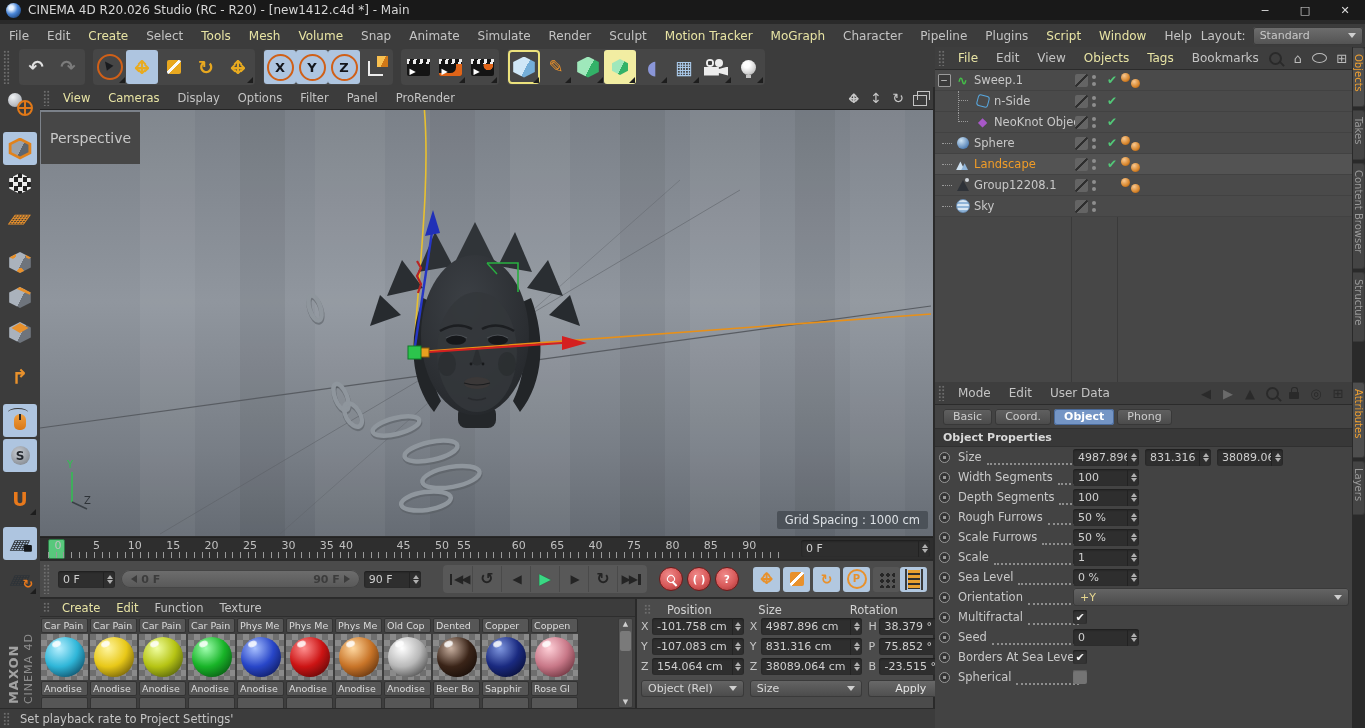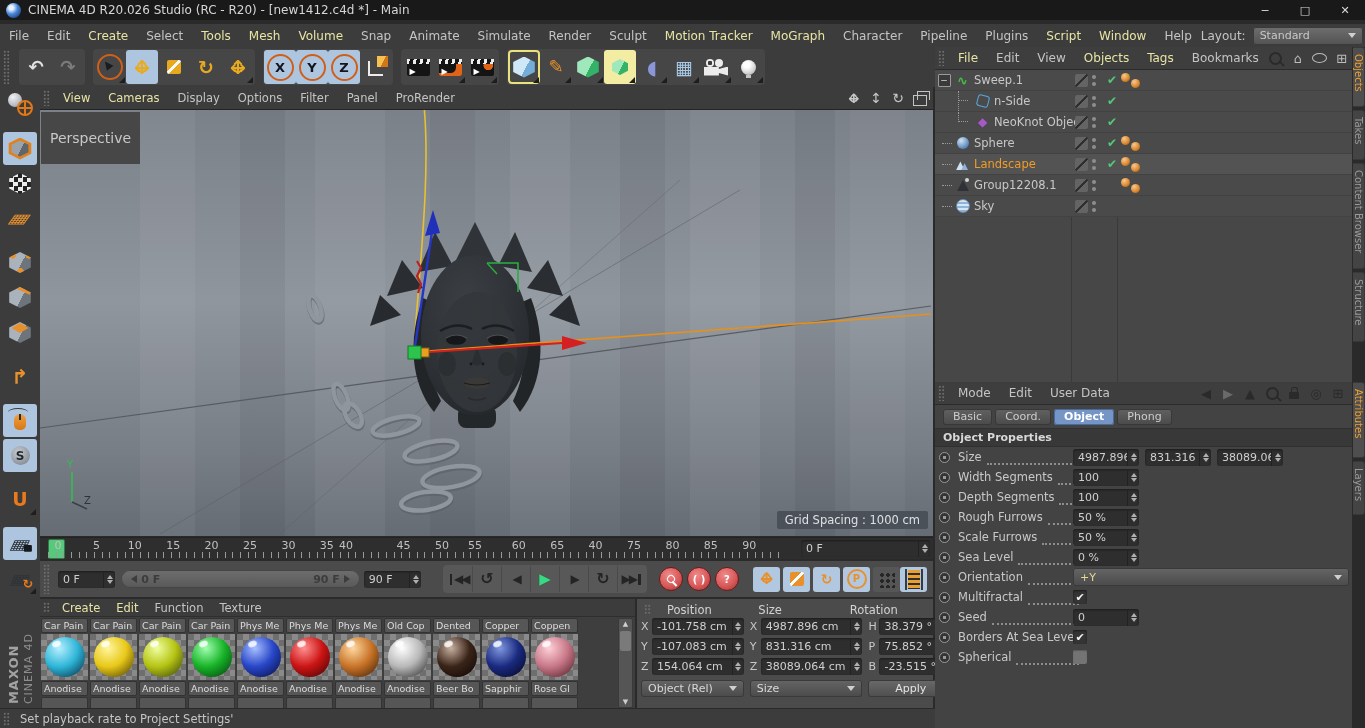--- a/index.html
+++ b/index.html
@@ -637,21 +637,21 @@
     <span class="rnum" data-name="ruler-tick-5" style="left: 56.4px;">5</span>
     <span class="rnum" data-name="ruler-tick-10" style="left: 94.8px;">10</span>
     <span class="rnum" data-name="ruler-tick-15" style="left: 133.2px;">15</span>
     <span class="rnum" data-name="ruler-tick-20" style="left: 171.6px;">20</span>
     <span class="rnum" data-name="ruler-tick-25" style="left: 210px;">25</span>
     <span class="rnum" data-name="ruler-tick-30" style="left: 248.4px;">30</span>
     <span class="rnum" data-name="ruler-tick-35" style="left: 286.8px;">35</span>
     <span class="rnum" data-name="ruler-tick-40" style="left: 306px;">40</span>
     <span class="rnum" data-name="ruler-tick-45" style="left: 363.6px; text-align: center;">45</span>
     <span class="rnum" data-name="ruler-tick-50" style="left: 402px;">50</span>
-    <span class="rnum" data-name="ruler-tick-55" style="left: 435px;">55</span>
+    <span class="rnum" data-name="ruler-tick-55" style="left: 424px;">55</span>
     <span class="rnum" data-name="ruler-tick-60" style="left: 478.8px;">60</span>
     <span class="rnum" data-name="ruler-tick-65" style="left: 517.2px;">65</span>
     <span class="rnum" data-name="ruler-tick-70" style="left: 555.6px;">40</span>
     <span class="rnum" data-name="ruler-tick-75" style="left: 594px;">75</span>
     <span class="rnum" data-name="ruler-tick-80" style="left: 632.4px;">80</span>
     <span class="rnum" data-name="ruler-tick-85" style="left: 670.8px;">85</span>
     <span class="rnum" data-name="ruler-tick-90" style="left: 709.2px;">90</span>
   </div>
 
 <div id="transport" class="abs" data-name="transport-bar">
@@ -1278,20 +1278,36 @@
         <span class="actrl">
           <span class="field" data-name="fine-furrows-field">
             <span class="fval">50 %</span>
             <i class="spin" data-name="spinner-arrows-icon">
               <i class="su"></i>
               <i class="sd"></i>
             </i>
           </span>
         </span>
       </div>
+      <div class="arow" data-name="attribute-row-scale">
+        <span class="adot" data-name="animation-dot-icon"></span>
+        <span class="labelwrap">
+          <span class="albl" data-name="attribute-label">Scale</span>
+          <span class="leader"></span>
+        </span>
+        <span class="actrl">
+          <span class="field" data-name="scale-field">
+            <span class="fval">1</span>
+            <i class="spin" data-name="spinner-arrows-icon">
+              <i class="su"></i>
+              <i class="sd"></i>
+            </i>
+          </span>
+        </span>
+      </div>
       <div class="arow" data-name="attribute-row-sea-level">
         <span class="adot" data-name="animation-dot-icon"></span>
         <span class="labelwrap">
           <span class="albl" data-name="attribute-label">Sea Level</span>
           <span class="leader"></span>
         </span>
         <span class="actrl">
           <span class="field" data-name="sea-level-field">
             <span class="fval">0 %</span>
             <i class="spin" data-name="spinner-arrows-icon">

